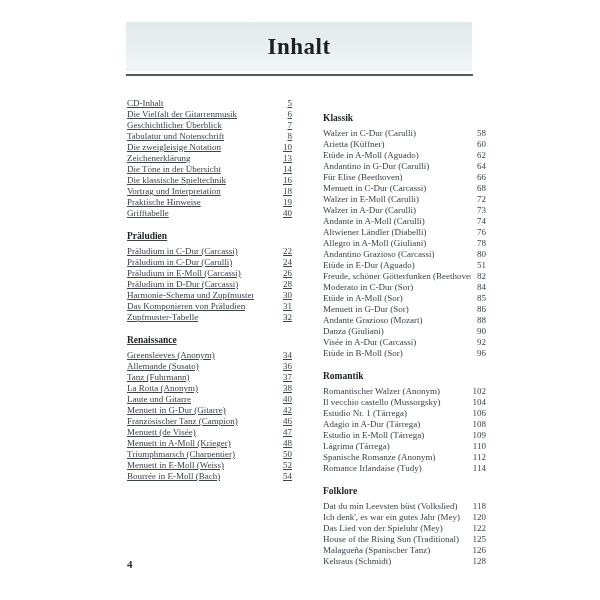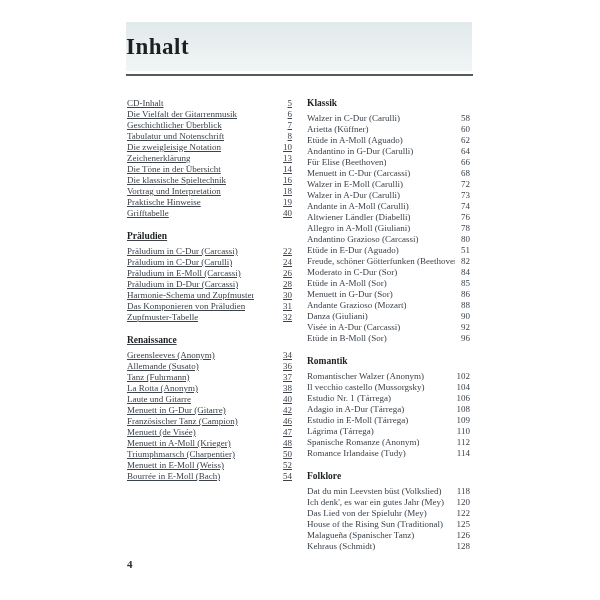--- a/index.html
+++ b/index.html
@@ -19,21 +19,21 @@
   }
   .inhalt-box {
     position: absolute;
     left: 126px;
     top: 22px;
     width: 346px;
     height: 49px;
     background: linear-gradient(180deg, #e2e9eb 0%, #eaf0f1 55%, #f2f5f5 100%);
     display: flex;
     align-items: center;
-    justify-content: flex-start;
+    justify-content: center;
   }
   .inhalt-title {
     font-size: 23px;
     font-weight: bold;
     color: #1d2022;
     letter-spacing: 0.5px;
     margin: 0;
   }
   .header-rule {
     position: absolute;
@@ -45,21 +45,21 @@
   }
   .toc-col {
     position: absolute;
     top: 96px;
     padding-top: 2px;
     font-size: 9px;
     line-height: 11px;
     color: #3c434a;
   }
   .toc-col-left  { left: 127px; width: 165px; text-decoration: underline; }
-  .toc-col-right { left: 307px; width: 163px; }
+  .toc-col-right { left: 323px; width: 163px; margin-top: 15px; }
   .toc-heading {
     font-weight: bold;
     color: #1d2022;
     font-size: 9.5px;
     line-height: 11px;
     margin: 12px 0 4px 0;
   }
   .toc-section:first-child > .toc-heading { margin-top: 0; }
   .toc-row {
     display: flex;

